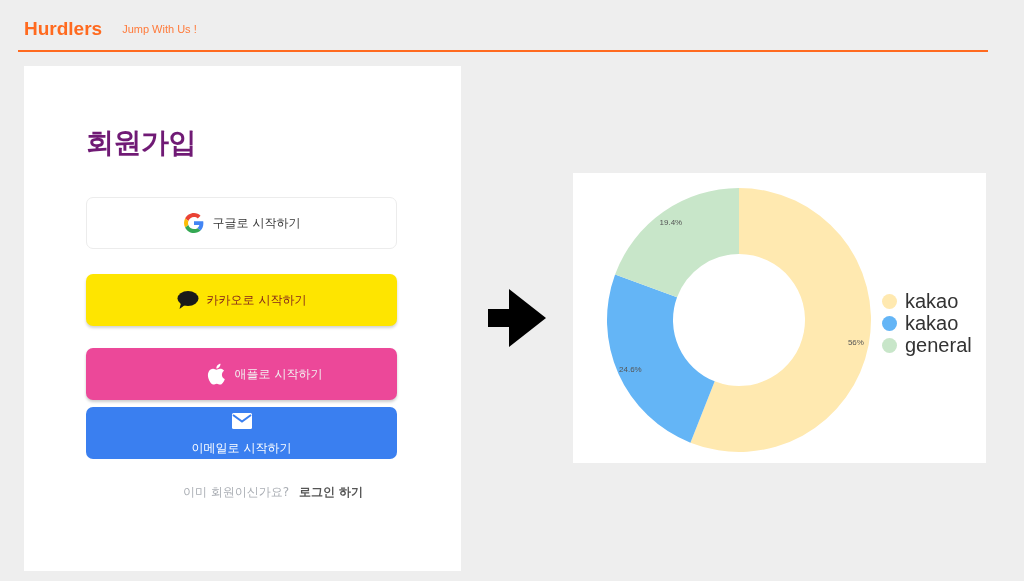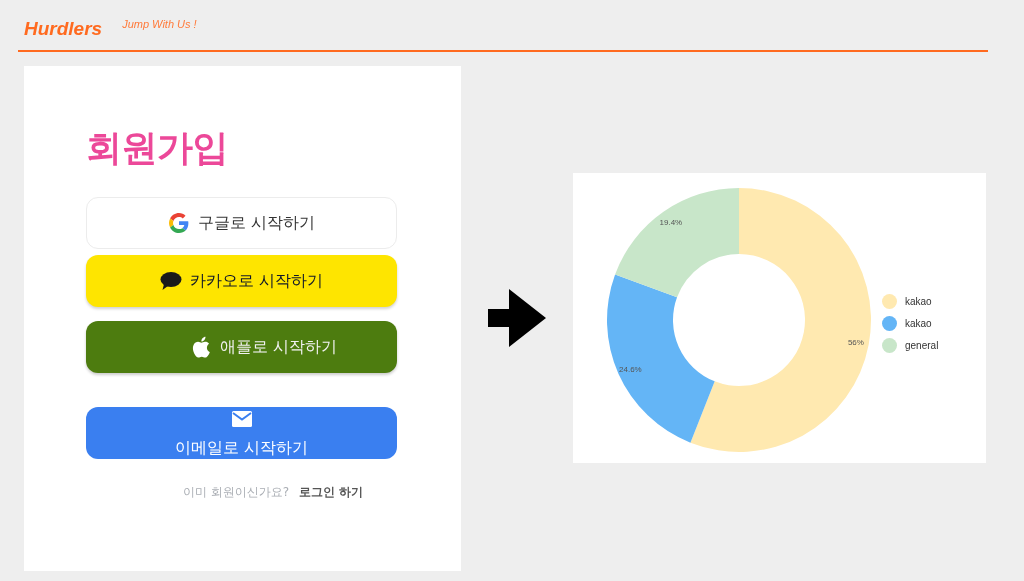--- a/index.html
+++ b/index.html
@@ -1,44 +1,44 @@
 <!DOCTYPE html>
 <html><head>
   <meta charset="utf-8">
   <style>
     html, body { margin:0; padding:0; }
     body {
       width:1024px; height:581px; background:#eeeeee; position:relative; overflow:hidden;
       font-family:"DejaVu Sans", "Liberation Sans", sans-serif;
     }
-    .header { position:absolute; left:24px; top:18px; display:flex; align-items:flex-start;font-style:italic; }
+    .header { position:absolute; left:24px; top:18px; display:flex; align-items:center; }
     .brand { font-family:"Liberation Sans", sans-serif; font-weight:bold; font-size:19px; color:#ff6a1f; }
     .tagline { font-family:"Liberation Sans", sans-serif; font-size:11px; color:#ff7a3a; margin-left:20px; }
     .hr { position:absolute; left:18px; top:50px; width:970px; height:2px; background:#ff6a1f; }
 
     .panel { position:absolute; left:24px; top:66px; width:437px; height:505px; background:#ffffff; }
-    .title { position:absolute; left:62px; top:58px; font-size:36px; font-weight:bold; color:#ec4899; letter-spacing:-0.5px; }
+    .title { position:absolute; left:62px; top:58px; font-size:28px; font-weight:bold; color:#701a75; letter-spacing:-0.5px; }
     .btn {
-      position:absolute; left:62px; width:311px; height:52px; border-radius:12px;
+      position:absolute; left:62px; width:311px; height:52px; border-radius:7px;
       display:flex; align-items:center; justify-content:center; gap:8px;
-      font-size:16px; box-sizing:border-box; cursor:pointer;
+      font-size:12px; box-sizing:border-box; cursor:pointer;
     }
     .btn-google { top:131px; background:#fff; border:1px solid #ececec; color:#333; }
-    .btn-kakao { top:189px; background:#fee500; color:#0f172a; box-shadow:0 2px 3px rgba(0,0,0,0.18); }
-    .btn-apple { top:255px; background:#4d7c0f; color:#f2f2f2; box-shadow:0 2px 3px rgba(0,0,0,0.2);padding-left:44px; }
+    .btn-kakao { top:208px; background:#fee500; color:#7f1d1d; box-shadow:0 2px 3px rgba(0,0,0,0.18); }
+    .btn-apple { top:282px; background:#ec4899; color:#f2f2f2; box-shadow:0 2px 3px rgba(0,0,0,0.2);padding-left:44px; }
     .btn-email { top:341px; background:#3a7ff0; color:#fff;flex-direction:column; }
     .icon { display:inline-flex; align-items:center; justify-content:center; width:22px; height:22px; }
     .login-row { position:absolute; left:0; width:498px; top:418px; text-align:center; font-size:12px; }
     .login-q { color:#a9adb3; }
     .login-link { color:#555; font-weight:bold; margin-left:6px; }
 
     .arrow { position:absolute; left:488px; top:289px; }
 
     .chart-box { position:absolute; left:573px; top:173px; width:413px; height:290px; background:#fff; }
-    .legend { position:absolute; left:309px; top:117px; font-family:"Liberation Sans", sans-serif; font-size:10px; color:#333; }
+    .legend { position:absolute; left:309px; top:117px; font-family:"Liberation Sans", sans-serif; font-size:20px; color:#333; }
     .legend-item { display:flex; align-items:center; height:22px; }
     .legend-dot { width:15px; height:15px; border-radius:50%; margin-right:8px; }
   </style>
 </head>
 <body>
 
 <div class="header">
   <span class="brand">Hurdlers</span>
   <span class="tagline">Jump With Us !</span>
 </div>

